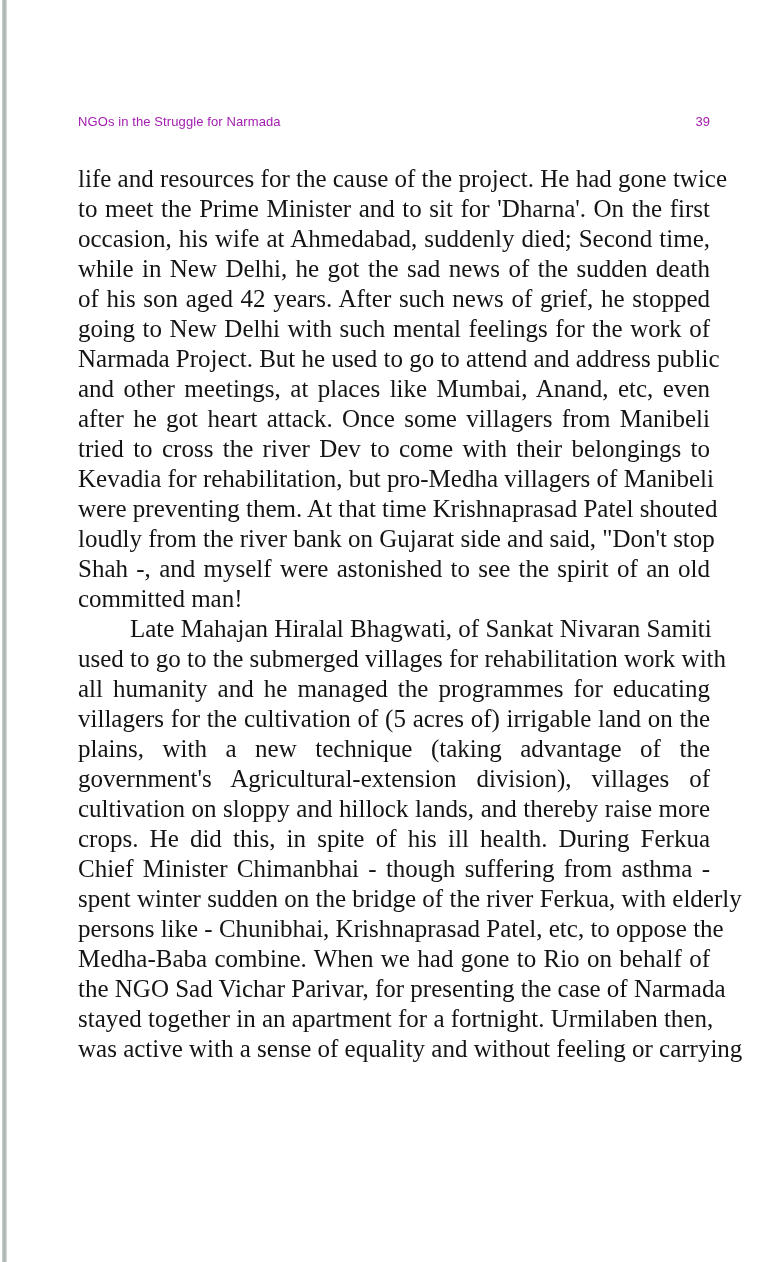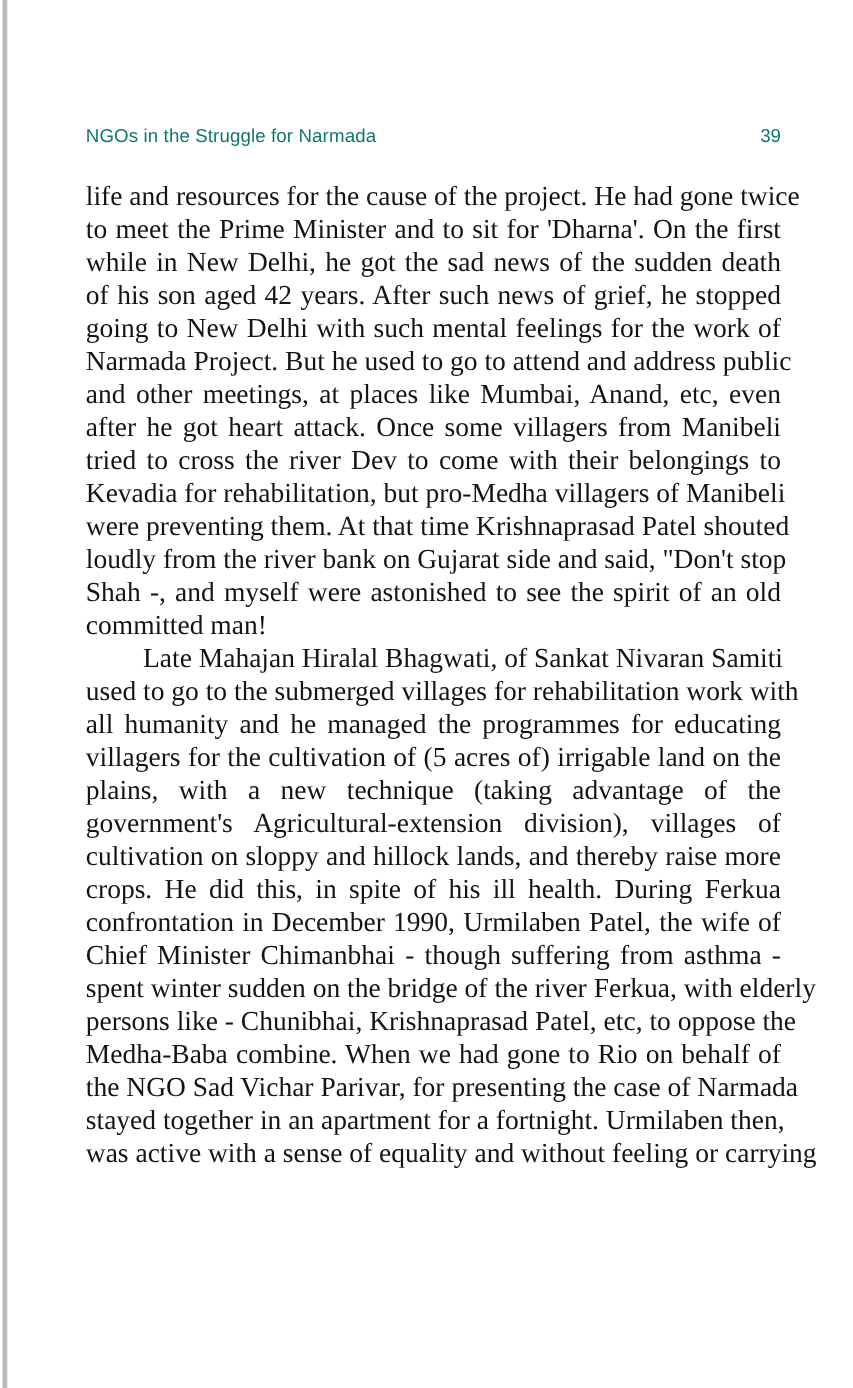--- a/index.html
+++ b/index.html
@@ -5,21 +5,21 @@
     html, body { margin: 0; padding: 0; }
     body {
       width: 775px; height: 1262px; background: #ffffff; position: relative; overflow: hidden;
     }
     .edge {
       position: absolute; left: 2px; top: 0; width: 5px; height: 1262px;
       background: linear-gradient(to right, #c9cfcc, #aab3b0, #d8dcda);
     }
     .header {
       position: absolute; left: 78px; top: 114px; width: 632px; height: 24px;
-      font-family: "Liberation Sans", sans-serif; font-size: 17px; color: #0f766e;
+      font-family: "Liberation Sans", sans-serif; font-size: 13px; color: #a21caf;
     }
     .header .title { position: absolute; left: 0; top: 0; letter-spacing: 0.1px; }
     .header .pageno { position: absolute; right: 0; top: 0; }
     .body-text {
       position: absolute; left: 78px; top: 164px; width: 632px;
       font-family: "Liberation Serif", serif; font-size: 25px; line-height: 30px; color: #141414;
     }
     .line { display: block; text-align: justify; text-align-last: justify; white-space: nowrap; height: 30px; }
     .line.last { text-align-last: left; }
     .indent { padding-left: 52px; }
@@ -31,20 +31,21 @@
 
 <div class="header">
   <span class="title">NGOs in the Struggle for Narmada</span>
   <span class="pageno">39</span>
 </div>
 
 <div class="body-text">
   <div>
     <span class="line">life and resources for the cause of the project. He had gone twice</span>
     <span class="line">to meet the Prime Minister and to sit for 'Dharna'. On the first</span>
+    <span class="line">occasion, his wife at Ahmedabad, suddenly died; Second time,</span>
     <span class="line">while in New Delhi, he got the sad news of the sudden death</span>
     <span class="line">of his son aged 42 years. After such news of grief, he stopped</span>
     <span class="line">going to New Delhi with such mental feelings for the work of</span>
     <span class="line">Narmada Project. But he used to go to attend and address public</span>
     <span class="line">and other meetings, at places like Mumbai, Anand, etc, even</span>
     <span class="line">after he got heart attack. Once some villagers from Manibeli</span>
     <span class="line">tried to cross the river Dev to come with their belongings to</span>
     <span class="line">Kevadia for rehabilitation, but pro-Medha villagers of Manibeli</span>
     <span class="line">were preventing them. At that time Krishnaprasad Patel shouted</span>
     <span class="line">loudly from the river bank on Gujarat side and said, "Don't stop</span>
@@ -53,21 +54,20 @@
   </div>
   <div>
     <span class="line indent">Late Mahajan Hiralal Bhagwati, of Sankat Nivaran Samiti</span>
     <span class="line">used to go to the submerged villages for rehabilitation work with</span>
     <span class="line">all humanity and he managed the programmes for educating</span>
     <span class="line">villagers for the cultivation of (5 acres of) irrigable land on the</span>
     <span class="line">plains, with a new technique (taking advantage of the</span>
     <span class="line">government's Agricultural-extension division), villages of</span>
     <span class="line">cultivation on sloppy and hillock lands, and thereby raise more</span>
     <span class="line">crops. He did this, in spite of his ill health. During Ferkua</span>
-    <span class="line">confrontation in December 1990, Urmilaben Patel, the wife of</span>
     <span class="line">Chief Minister Chimanbhai - though suffering from asthma -</span>
     <span class="line">spent winter sudden on the bridge of the river Ferkua, with elderly</span>
     <span class="line">persons like - Chunibhai, Krishnaprasad Patel, etc, to oppose the</span>
     <span class="line">Medha-Baba combine. When we had gone to Rio on behalf of</span>
     <span class="line">the NGO Sad Vichar Parivar, for presenting the  case of Narmada</span>
     <span class="line">stayed together in an apartment for a fortnight. Urmilaben then,</span>
     <span class="line">was active with a sense of equality and without feeling or carrying</span>
   </div>
 </div>
 

